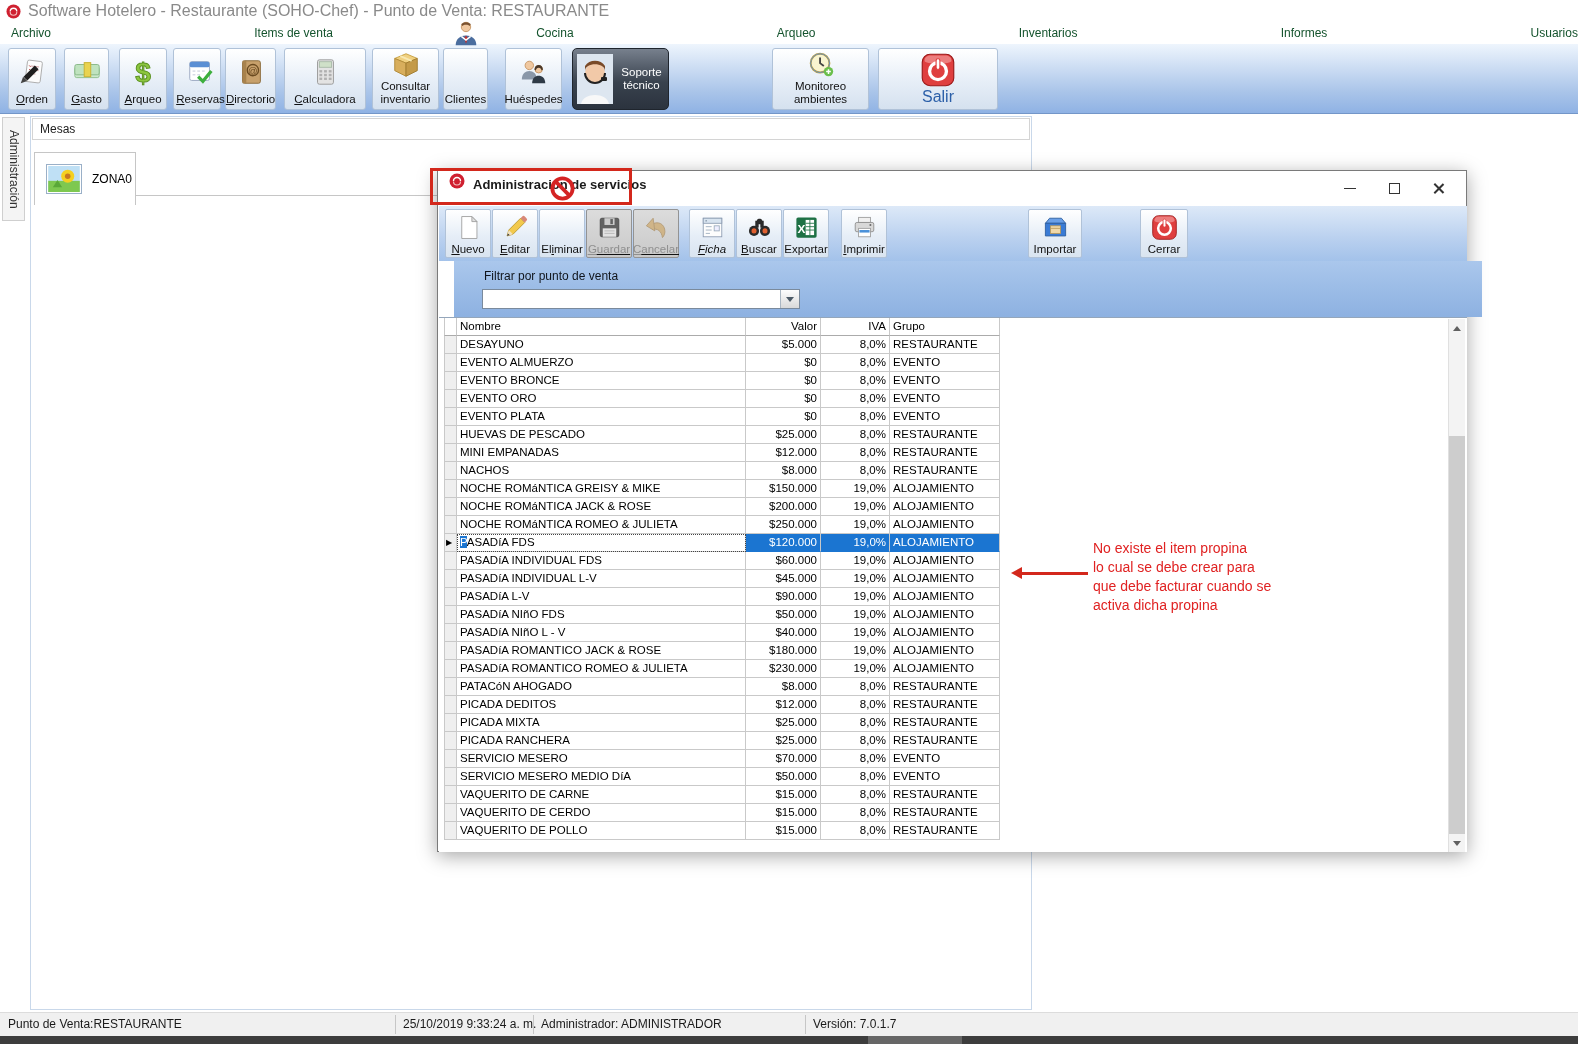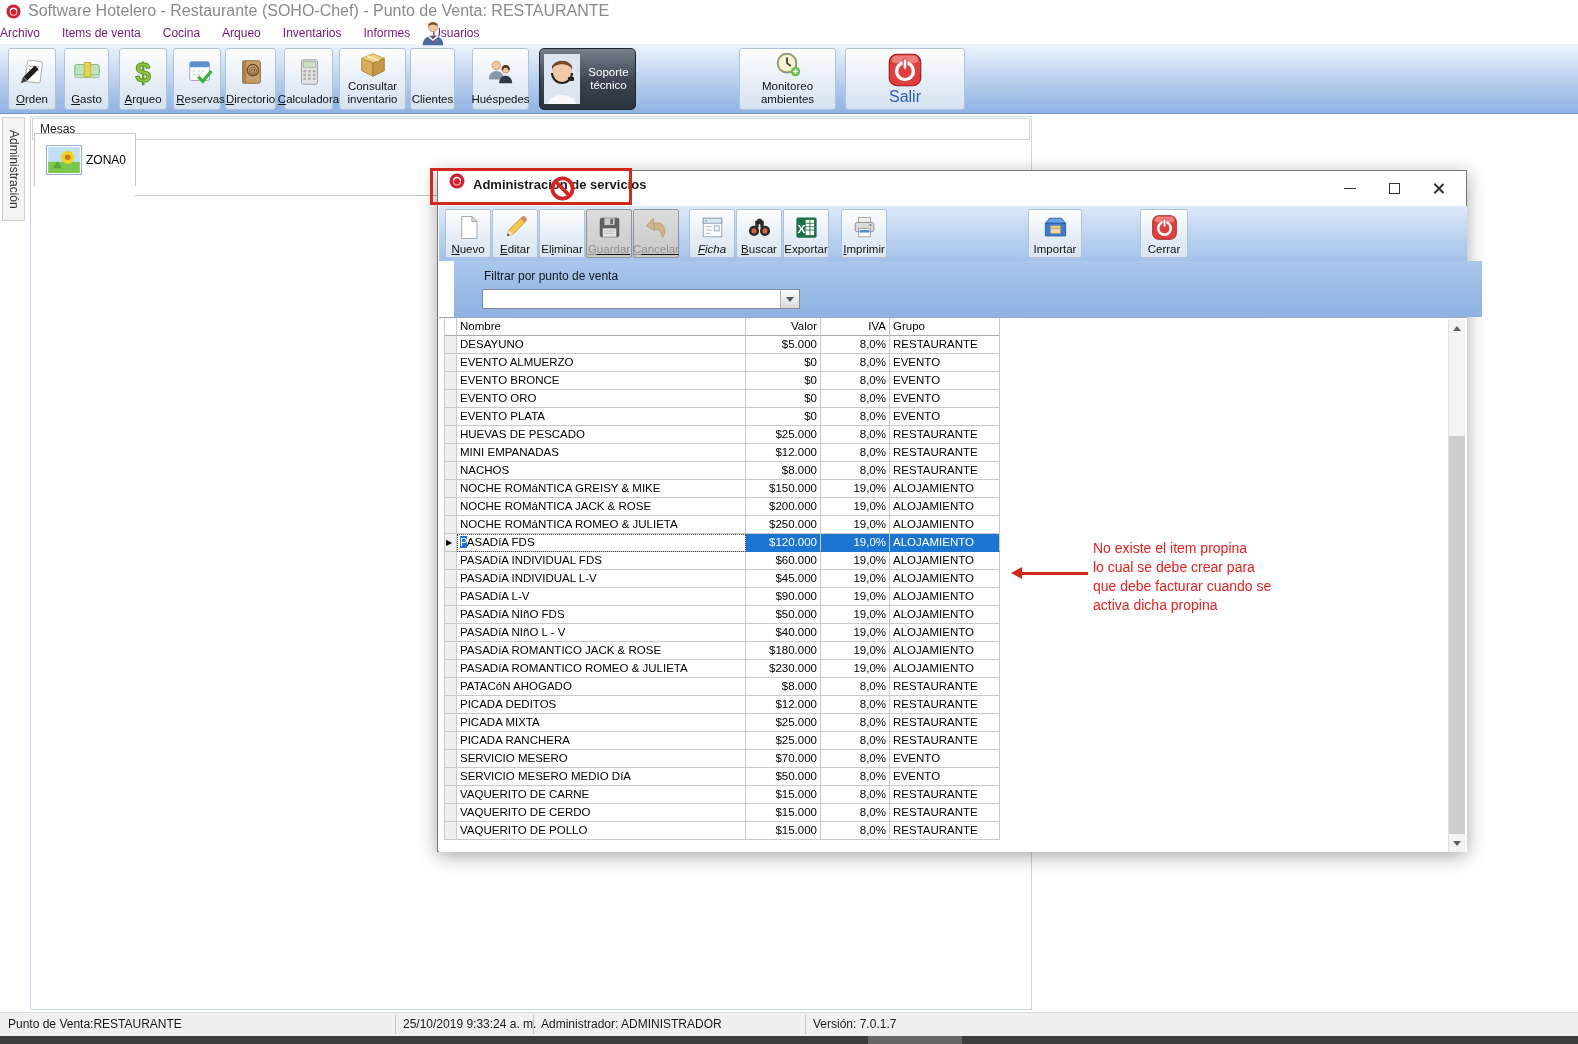--- a/index.html
+++ b/index.html
@@ -5,21 +5,21 @@
 *{margin:0;padding:0;box-sizing:border-box;}
 html,body{width:1578px;height:1044px;overflow:hidden;}
 body{font-family:"Liberation Sans",sans-serif;font-size:12px;color:#000;background:#fff;}
 .app{position:relative;width:1578px;height:1044px;background:#fff;overflow:hidden;}
 
 
 .titlebar{position:absolute;left:0;top:0;width:100%;height:22px;background:#fff;display:flex;align-items:center;padding-left:6px;gap:7px;}
 .titlebar .logo{width:15px;height:15px;display:inline-flex;}
 .titlebar .logo svg{width:15px;height:15px;}
 .titlebar .title{color:#8a8a8a;font-size:16px;white-space:nowrap;}
-.menubar{position:absolute;left:0;top:22px;width:100%;height:22px;background:#fff;display:flex;align-items:center;gap:22px;padding-left:0;color:#701a75;}
+.menubar{position:absolute;left:0;top:22px;width:100%;height:22px;background:#fff;display:flex;align-items:center;gap:22px;padding-left:11px;color:#14532d;justify-content:space-between;}
 .menubar span{cursor:default;white-space:nowrap;}
 
 
 .toolstrip{position:absolute;left:0;top:44px;width:100%;height:70px;background:linear-gradient(#eef5fd,#a9c4e9 70%,#8fb2e4);border-bottom:1px solid #7396c8;display:flex;align-items:center;}
 .tbtn{height:62px;border:1px solid #b0c2d8;border-radius:3px;background:linear-gradient(#ffffff,#e6eef7 55%,#d5e1ef);display:flex;flex-direction:column;align-items:center;justify-content:flex-end;padding:3px 2px;font-size:11.5px;color:#111;text-align:center;line-height:13px;cursor:default;flex:0 0 auto;}
 .tbtn .ticon{flex:1;display:flex;align-items:center;justify-content:center;}
 .tbtn .ticon svg{width:30px;height:30px;}
 .tbtn .tlabel{white-space:normal;}
 .tbtn.dark{background:linear-gradient(#77808d,#39424e 55%,#2b333e);border-color:#1f252d;color:#fff;flex-direction:row;gap:4px;padding:3px;border-radius:5px;}
 .tbtn.dark .ticon{flex:0 0 38px;}
@@ -29,21 +29,21 @@
 .tbtn.exit .tlabel{color:#2b5fa8;font-size:16px;line-height:18px;}
 u{text-decoration:underline;}
 
 
 .side-tab{position:absolute;left:2px;top:117px;width:23px;height:104px;background:#f4f4f4;border:1px solid #cfcfcf;display:flex;align-items:center;justify-content:center;}
 .side-tab span{writing-mode:vertical-rl;font-size:12px;color:#333;white-space:nowrap;}
 
 
 .mesas{position:absolute;left:30px;top:116px;width:1002px;height:894px;background:#fff;border:1px solid #c9d8ea;}
 .mesas-header{height:22px;border:1px solid #d4d4d4;margin:1px;display:flex;align-items:center;padding-left:7px;color:#222;}
-.zona-tab{position:absolute;left:3px;top:16px;width:102px;height:53px;border:1px solid #c6c6c6;border-bottom:none;background:#fff;display:flex;align-items:center;gap:4px;padding-left:11px;}
+.zona-tab{position:absolute;left:3px;top:35px;width:102px;height:53px;border:1px solid #c6c6c6;border-bottom:none;background:#fff;display:flex;align-items:center;gap:10px;padding-left:11px;}
 .zona-tab .zicon{width:36px;height:30px;border:1px solid #9ab0c8;background:#fff;padding:1px;display:inline-flex;}
 .zona-tab .zicon svg{width:32px;height:26px;}
 .tabline{position:absolute;left:104px;top:78px;right:1px;height:1px;background:#c6c6c6;}
 
 
 .dialog{position:absolute;left:437px;top:170px;width:1030px;height:682px;background:#fff;border:1px solid #7a7a7a;box-shadow:0 4px 18px rgba(0,0,0,.35);z-index:10;}
 .dlg-titlebar{position:absolute;left:0;top:0;width:100%;height:21px;background:#fff;display:flex;align-items:flex-end;padding-left:11px;gap:8px;}
 .dlg-titlebar .logo svg{width:16px;height:16px;}
 .dlg-title{font-size:13px;font-weight:600;color:#1a1a1a;}
 .winbtns{position:absolute;right:6px;top:0;height:35px;display:flex;align-items:center;}
@@ -184,21 +184,21 @@
         <span class="ticon">
           <svg viewBox="0 0 32 32">
             <rect x="7" y="4" width="19" height="24" rx="2" fill="#c7a06b" stroke="#8a6a3a"></rect>
             <rect x="7" y="4" width="4" height="24" fill="#a8824c"></rect>
             <circle cx="18" cy="14" r="6" fill="none" stroke="#6a4a20" stroke-width="1.4"></circle>
             <text x="18" y="18" text-anchor="middle" font-size="10" fill="#6a4a20">@</text>
           </svg>
         </span>
         <span class="tlabel"><u>D</u>irectorio</span>
       </div>
-      <div class="tbtn" style="margin-left: 8px; width: 49px;">
+      <div class="tbtn" style="margin-left: 8px; width: 82px;">
         <span class="ticon">
           <svg viewBox="0 0 32 32">
             <rect x="8" y="3" width="17" height="26" rx="2" fill="#e3e3e3" stroke="#9a9a9a"></rect>
             <rect x="10" y="5" width="13" height="6" fill="#cfe0c8" stroke="#aabbaa"></rect>
             <g fill="#b0b0b0">
               <rect x="10" y="14" width="3" height="2.5"></rect>
               <rect x="15" y="14" width="3" height="2.5"></rect>
               <rect x="20" y="14" width="3" height="2.5"></rect>
               <rect x="10" y="18" width="3" height="2.5"></rect>
               <rect x="15" y="18" width="3" height="2.5"></rect>

